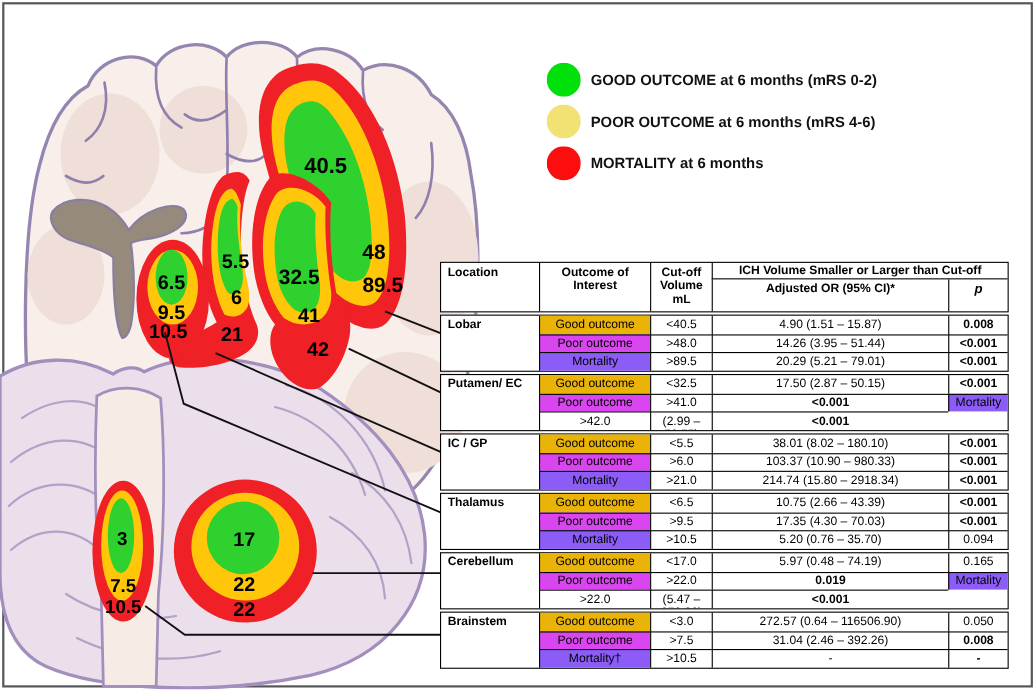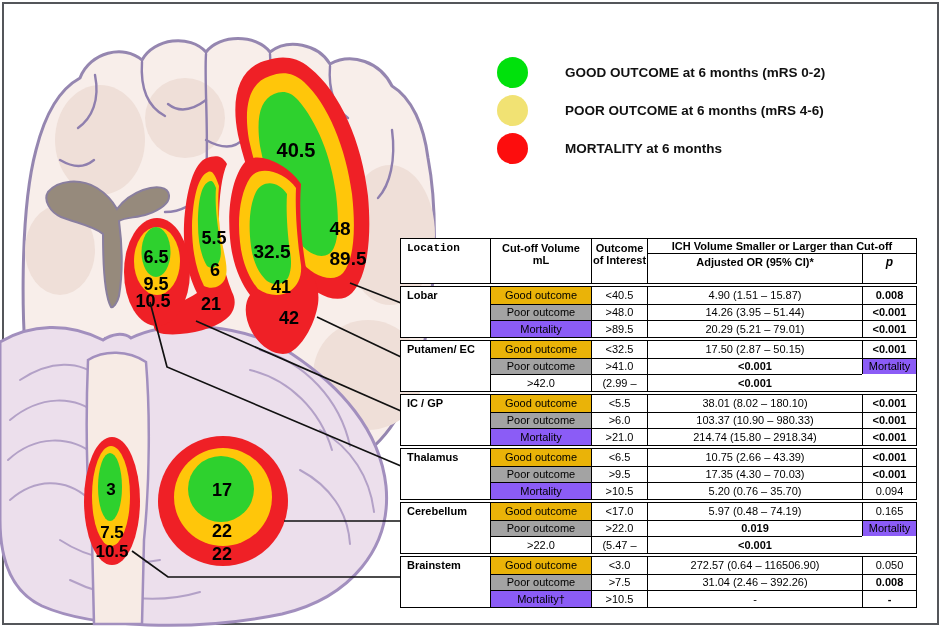--- a/index.html
+++ b/index.html
@@ -2,45 +2,45 @@
 <html><head>
 <meta charset="utf-8">
 <style>
   html,body{margin:0;padding:0;background:#ffffff;}
   .figure{position:relative;width:941px;height:627px;background:#ffffff;overflow:hidden;
           font-family:"Liberation Sans",sans-serif;}
   .frame{position:absolute;inset:2px;border:2px solid #54565a;pointer-events:none;}
 
   
   .legend{position:absolute;left:497px;top:56px;}
-  .lrow{display:flex;align-items:center;height:32px;margin-bottom:6px;gap:28px;}
+  .lrow{display:flex;align-items:center;height:32px;margin-bottom:6px;}
   .lswatch{width:31px;height:31px;margin-right:9px;flex:0 0 auto;}
   .llabel{font-size:13.5px;font-weight:700;color:#111;white-space:nowrap;}
 
   
   .cutoff-table{position:absolute;left:400px;top:238px;width:517px;font-size:11px;color:#000;}
   .thead,.tblock{display:grid;grid-template-columns:89px 101px 56px 215px 54px;
                  border:1px solid #000;box-sizing:border-box;background:#fff;}
   .thead{height:46px;grid-template-rows:15px 1fr;}
   .tblock{height:52px;grid-template-rows:1fr 1fr 1fr;margin-top:2px;}
   .cell{display:flex;align-items:center;justify-content:center;box-sizing:border-box;
         border-left:1px solid #000;line-height:1.1;text-align:center;overflow:hidden;}
   .cell.first{border-left:none;}
   .rt{border-top:1px solid #000;}
   .h{font-weight:700;align-items:flex-start;padding-top:3px;}
-  .h-loc{grid-row:1/3;justify-content:flex-start;padding-left:6px;font-family:Liberation Mono, monospace;}
+  .h-loc{grid-row:1/3;justify-content:flex-start;padding-left:6px;}
   .h-out{grid-row:1/3;}
   .h-cut{grid-row:1/3;padding-left:4px;padding-right:4px;}
   .h-span{grid-row:1;grid-column:4/6;border-bottom:1px solid #000;padding-top:1px;}
   .h-or{grid-row:2;padding-top:2px;}
   .h-p{grid-row:2;padding-top:2px;font-style:italic;font-size:12px;}
   .loc{grid-row:1/4;grid-column:1;font-weight:700;align-items:flex-start;
        justify-content:flex-start;padding:2px 0 0 6px;border-left:none;}
   .oc-good{background:#eab308;}
-  .oc-poor{background:#a3a3a3;}
+  .oc-poor{background:#d946ef;}
   .oc-mort{background:#8b5cf6;}
   .pb{font-weight:700;}
 
   
   .art{position:absolute;left:0;top:0;}
   .art text{font-family:"Liberation Sans",sans-serif;font-weight:700;fill:#000;}
   .leader{stroke:#111;stroke-width:1.7;fill:none;}
   .sulcus{stroke:#8f7fae;stroke-width:2.4;fill:none;stroke-linecap:round;}
   .fold{stroke:#b3a1c7;stroke-width:2;fill:none;stroke-linecap:round;}
 </style>
@@ -194,22 +194,22 @@
         <circle cx="15.5" cy="15.5" r="15.5" fill="#fd0d0d"></circle>
       </svg>
       <span class="llabel">MORTALITY at 6 months</span>
     </div>
   </div>
 
   <div class="cutoff-table">
 
     <div class="thead">
       <div class="cell h h-loc first">Location</div>
+      <div class="cell h h-out">Outcome of Interest</div>
       <div class="cell h h-cut">Cut-off Volume mL</div>
-      <div class="cell h h-out">Outcome of Interest</div>
       <div class="cell h h-span">ICH Volume Smaller or Larger than Cut-off</div>
       <div class="cell h h-or">Adjusted OR (95% CI)*</div>
       <div class="cell h h-p">p</div>
     </div>
 
     <div class="tblock">
       <div class="cell loc">Lobar</div>
       <div class="cell oc-good">Good outcome</div>
       <div class="cell">&lt;40.5</div>
       <div class="cell">4.90 (1.51 – 15.87)</div>

